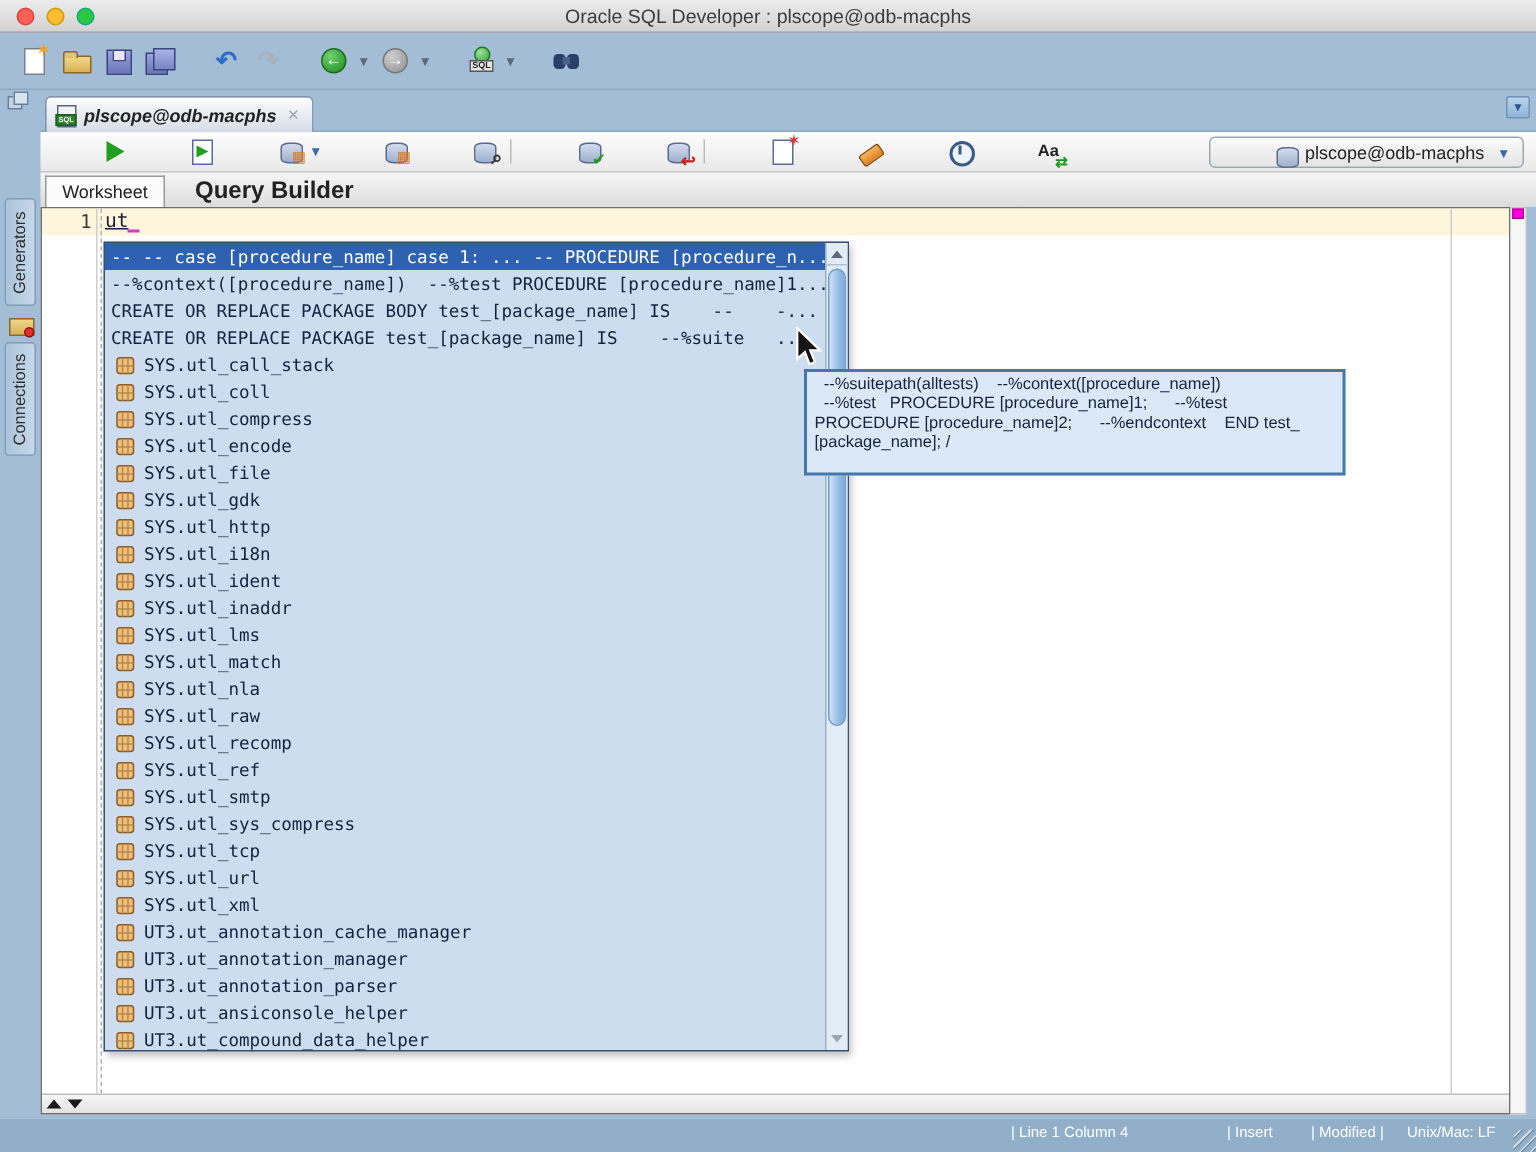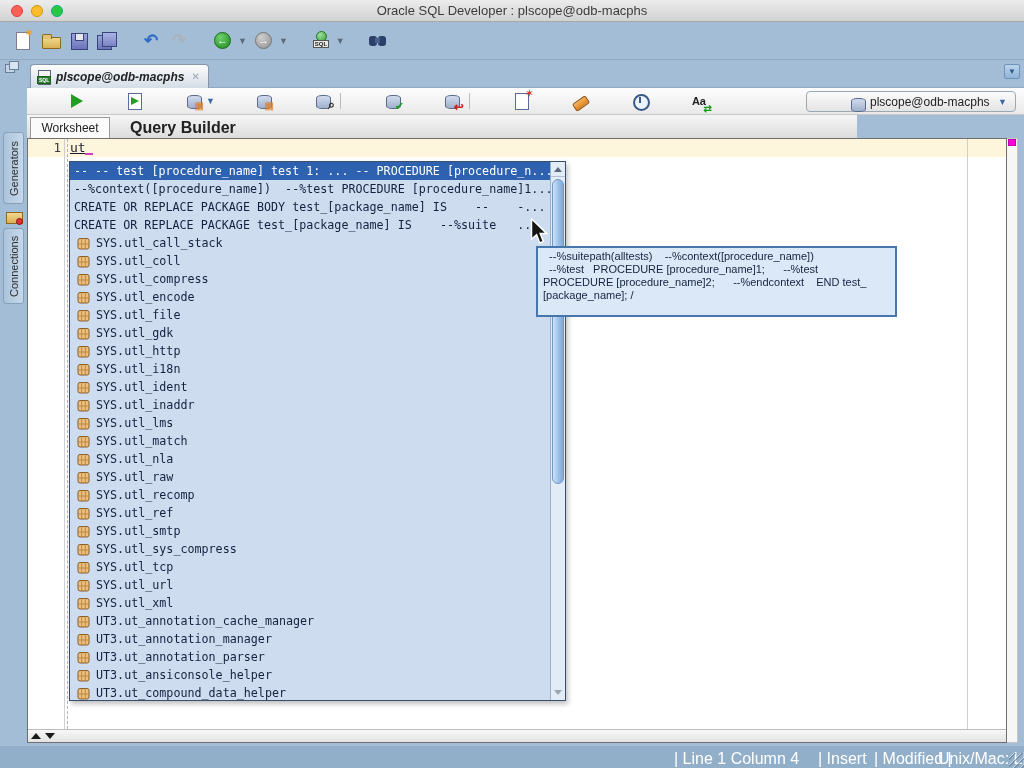--- a/index.html
+++ b/index.html
@@ -88,21 +88,21 @@
   .ic-clock::after { content:""; position:absolute; left:9px; top:6px; width:2px; height:6px; background:#3a5a8a; }
   .ic-case .glyph { font-size:11px; color:#222; font-weight:bold; }
   .ic-case::after { content:"⇄"; position:absolute; right:-3px; bottom:-3px; color:#1a9a1a; font-size:10px; font-weight:bold; }
 
   .conn-combo { position:absolute; right:8px; top:3px; width:210px; height:21px; background:linear-gradient(#fbfbfb,#e4e4e4);
     border:1px solid #9aa8b6; border-radius:4px; display:flex; align-items:center; gap:6px; padding:0 8px 0 6px; }
   .conn-combo .label { font-size:12px; color:#222; flex:1; }
   .combo-arrow { font-size:9px; color:#3a6aa8; }
 
   
-  .subtabs { position:absolute; left:27px; top:115px; width:830px; height:23px; background:linear-gradient(#f6f6f6,#dcdcdc); }
+  .subtabs { position:absolute; left:27px; top:115px; width:997px; height:23px; background:linear-gradient(#f6f6f6,#dcdcdc); }
   .subtab-active { position:absolute; left:3px; top:2px; width:80px; height:21px; background:#fbfbfb; border:1px solid #9a9a9a; border-bottom:none;
     display:flex; align-items:center; justify-content:center; font-size:12px; color:#222; }
   .subtab-plain { position:absolute; left:95px; top:2px; height:21px; display:flex; align-items:center; font-size:16px; color:#222; padding:0 8px;font-weight:bold; }
 
   
   .editor-panel { position:absolute; left:27px; top:138px; width:980px; height:605px; background:#fff; border:1px solid #6f6f6f; }
   .curline { position:absolute; left:0; top:0; width:978px; height:18px; background:#fdf5dc; }
   .gutter-border { position:absolute; left:36px; top:0; bottom:13px; width:1px; background:#cfcfcf; }
   .dashguide { position:absolute; left:39px; top:0; bottom:13px; width:0; border-left:1px dashed #b4b4b4; }
   .marginguide { position:absolute; left:939px; top:0; bottom:13px; width:1px; background:#cdcdcd; }
@@ -136,21 +136,21 @@
   
   .tooltip { position:absolute; left:536px; top:246px; width:361px; height:71px; background:#dbe8f7; border:2px solid #4577ad;
     padding:2px 5px; z-index:20; }
   .tooltip .tline { font-size:11px; line-height:12.9px; color:#14233f; white-space:pre; overflow:hidden; }
 
   
   .cursor { position:absolute; left:530px; top:218px; z-index:30; }
 
   
   .statusbar { position:absolute; left:0; top:745px; width:1024px; height:23px; background:#92afca; border-top:1px solid #a9c0d6; }
-  .statusbar span { position:absolute; top:4px; font-size:16px; color:#fff; white-space:pre; }
+  .statusbar span { position:absolute; top:4px; font-size:10px; color:#fff; white-space:pre; }
   .st-pos { left:674px; } .st-ins { left:818px; } .st-mod { left:874px; } .st-enc { left:938px; }
   .grip { position:absolute; right:0; bottom:0; width:15px; height:15px;
     background:repeating-linear-gradient(135deg, transparent 0 3px, rgba(255,255,255,.55) 3px 4px, rgba(90,110,130,.5) 4px 5px); }
 </style>
 </head>
 <body>
 
 <div id="app">
 
   <div class="titlebar">
@@ -253,21 +253,21 @@
       <span class="tri-up"></span>
       <span class="tri-down"></span>
     </div>
   </div>
   <div class="ruler">
     <div class="change-marker"></div>
   </div>
 
   <div class="popup">
     <div class="plist">
-      <div class="prow tpl selected">-- -- test [procedure_name] test 1: ... -- PROCEDURE [procedure_n...</div>
+      <div class="prow tpl selected">-- -- case [procedure_name] case 1: ... -- PROCEDURE [procedure_n...</div>
       <div class="prow tpl">--%context([procedure_name])  --%test PROCEDURE [procedure_name]1...</div>
       <div class="prow tpl">CREATE OR REPLACE PACKAGE BODY test_[package_name] IS    --    -...</div>
       <div class="prow tpl">CREATE OR REPLACE PACKAGE test_[package_name] IS    --%suite   ...</div>
       <div>
 
           <div class="prow">
             <svg class="pkg-ic" viewBox="0 0 13 13" xmlns="http://www.w3.org/2000/svg">
               <rect x="1" y="1.5" width="11" height="10.5" rx="2" fill="#eec07a" stroke="#8a5a26"></rect>
               <path d="M4.7 1.5v10.5 M8.3 1.5v10.5 M1 7h11" stroke="#bb884c" fill="none"></path>
             </svg>

